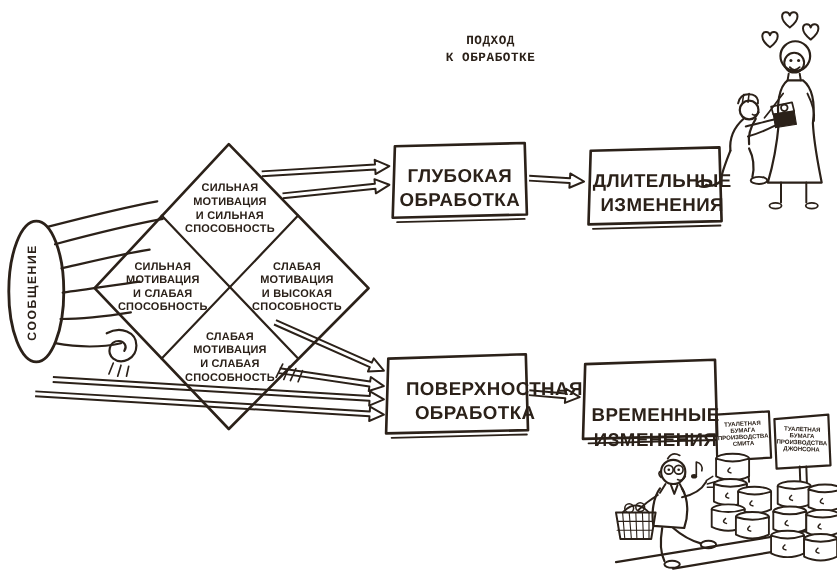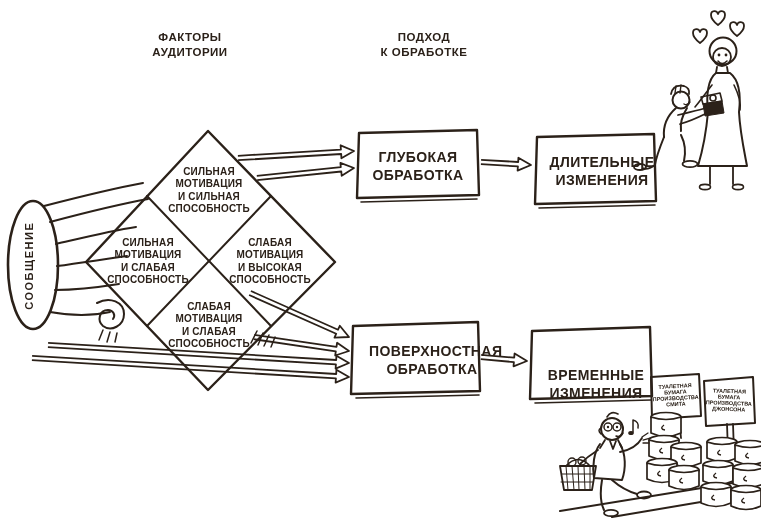--- a/index.html
+++ b/index.html
@@ -3,21 +3,21 @@
 <meta charset="utf-8">
 <style>
   html,body{margin:0;padding:0;background:#fff;}
   #stage{position:relative;width:761px;height:525px;background:#ffffff;overflow:hidden;
          font-family:"Liberation Sans",sans-serif;color:#2b2119;}
   #stage svg{position:absolute;left:0;top:0;}
   .lbl{position:absolute;white-space:pre-line;text-align:center;font-weight:700;
        color:#2b2119;line-height:1.22;letter-spacing:.2px;}
   .hdr{font-size:11.5px;line-height:1.32;letter-spacing:.5px;}
   .quad{font-size:10px;line-height:1.24;}
-  .box-lbl{font-size:14px;line-height:1.28;letter-spacing:.4px;text-align:center;}
+  .box-lbl{font-size:17px;line-height:1.28;letter-spacing:.4px;text-align:center;}
   .sign-lbl{font-size:5.5px;line-height:1.12;letter-spacing:0;font-weight:700;}
   .msg{font-size:11px;letter-spacing:1.5px;transform:rotate(-90deg);transform-origin:center;}
   .ink{stroke:#2b2119;fill:none;stroke-linecap:round;stroke-linejoin:round;}
 </style>
 </head>
 <body>
 
 <div id="stage">
 
   <svg width="761" height="525" viewBox="0 0 761 525">
@@ -214,23 +214,21 @@
           <path class="ink" stroke-width="1.8" d="M560,466 L596,466 L592,490 L564,490 Z" fill="#fff"></path>
           <path class="ink" stroke-width="1.6" d="M566,466 Q578,453 590,466"></path>
           <path class="ink" stroke-width="1" d="M566,466 L568,490 M572,466 L574,490 M578,466 L579,490 M584,466 L585,490 M590,466 L590,490 M562,474 L594,474 M561,482 L593,482"></path>
           <circle class="ink" cx="572" cy="462" r="4" stroke-width="1.4" fill="#fff"></circle>
           <circle class="ink" cx="582" cy="461" r="4" stroke-width="1.4" fill="#fff"></circle>
         </g>
       </g>
     </g>
   </svg>
 
-  <div class="lbl hdr" style="left:120px;top:30px;width:140px;">ФАКТОРЫ
-АУДИТОРИИ</div>
-  <div class="lbl hdr" style="left:354px;top:30px;width:140px;">ПОДХОД
+  <div class="lbl hdr" style="left:376px;top:30px;width:140px;font-family:Liberation Mono, monospace;">ПОДХОД
 К ОБРАБОТКЕ</div>
 
   <div class="lbl msg" style="left:-25px;top:259px;width:110px;">СООБЩЕНИЕ</div>
 
   <div class="lbl quad" style="left:149px;top:166px;width:120px;">СИЛЬНАЯ
 МОТИВАЦИЯ
 И СИЛЬНАЯ
 СПОСОБНОСТЬ</div>
   <div class="lbl quad" style="left:88px;top:237px;width:120px;">СИЛЬНАЯ
 МОТИВАЦИЯ

